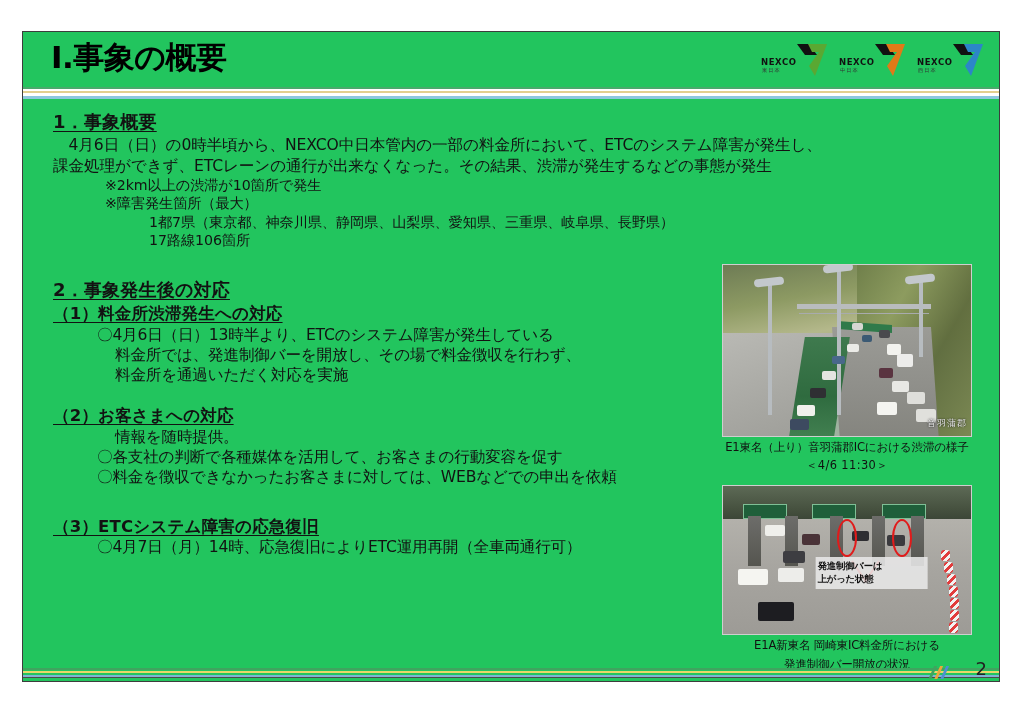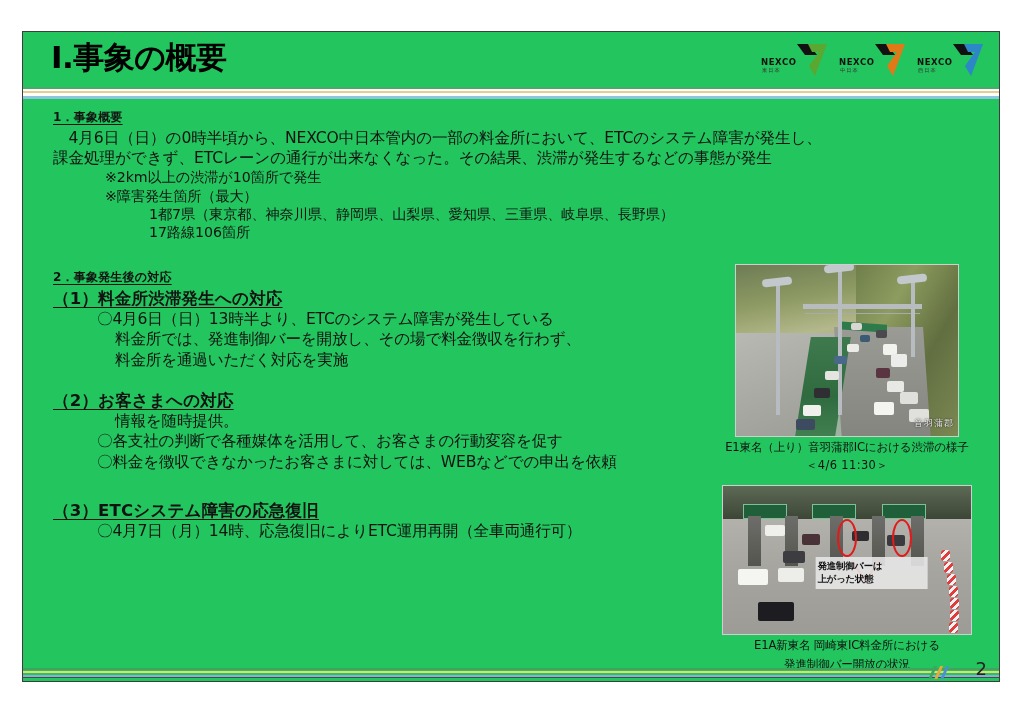--- a/index.html
+++ b/index.html
@@ -110,21 +110,21 @@
   #body-text {
     position: absolute;
     left: 30px;
     top: 78px;
     width: 680px;
     font-size: 15.2px;
     line-height: 1.30;
     color: #121212;
   }
   .heading {
-    font-size: 12px;
+    font-size: 18px;
     font-weight: bold;
     text-decoration: underline;
     text-underline-offset: 3px;
     margin: 0 0 2px 0;
     letter-spacing: 0.2px;
   }
   .subheading {
     font-size: 16.5px;
     font-weight: bold;
     text-decoration: underline;
@@ -176,21 +176,21 @@
     font-size: 11.6px;
     line-height: 1.32;
     color: #111;
     margin-top: 3px;
     white-space: nowrap;
     letter-spacing: -0.2px;
   }
   .caption.time { font-size: 11.4px; letter-spacing: 0.4px; }
 
   
-  #photo1 { width: 224px; height: 173px; margin: 0 auto; background:#9fb2a0; }
+  #photo1 { width: 250px; height: 173px; margin: 0 auto; background:#9fb2a0; }
   .sky {
     position:absolute; left:0; top:0; width:100%; height:44%;
     background: linear-gradient(170deg,#6e7c55 0%, #8d9a63 38%, #b4b88b 70%, #9aa473 100%);
   }
   .treeline {
     position:absolute; right:0; top:0; width:46%; height:100%;
     background: linear-gradient(120deg,#6f7f4a 0%, #8c9b5e 30%, #5e6b3c 62%, #79864f 100%);
     opacity:.95;
   }
   .road-left {

